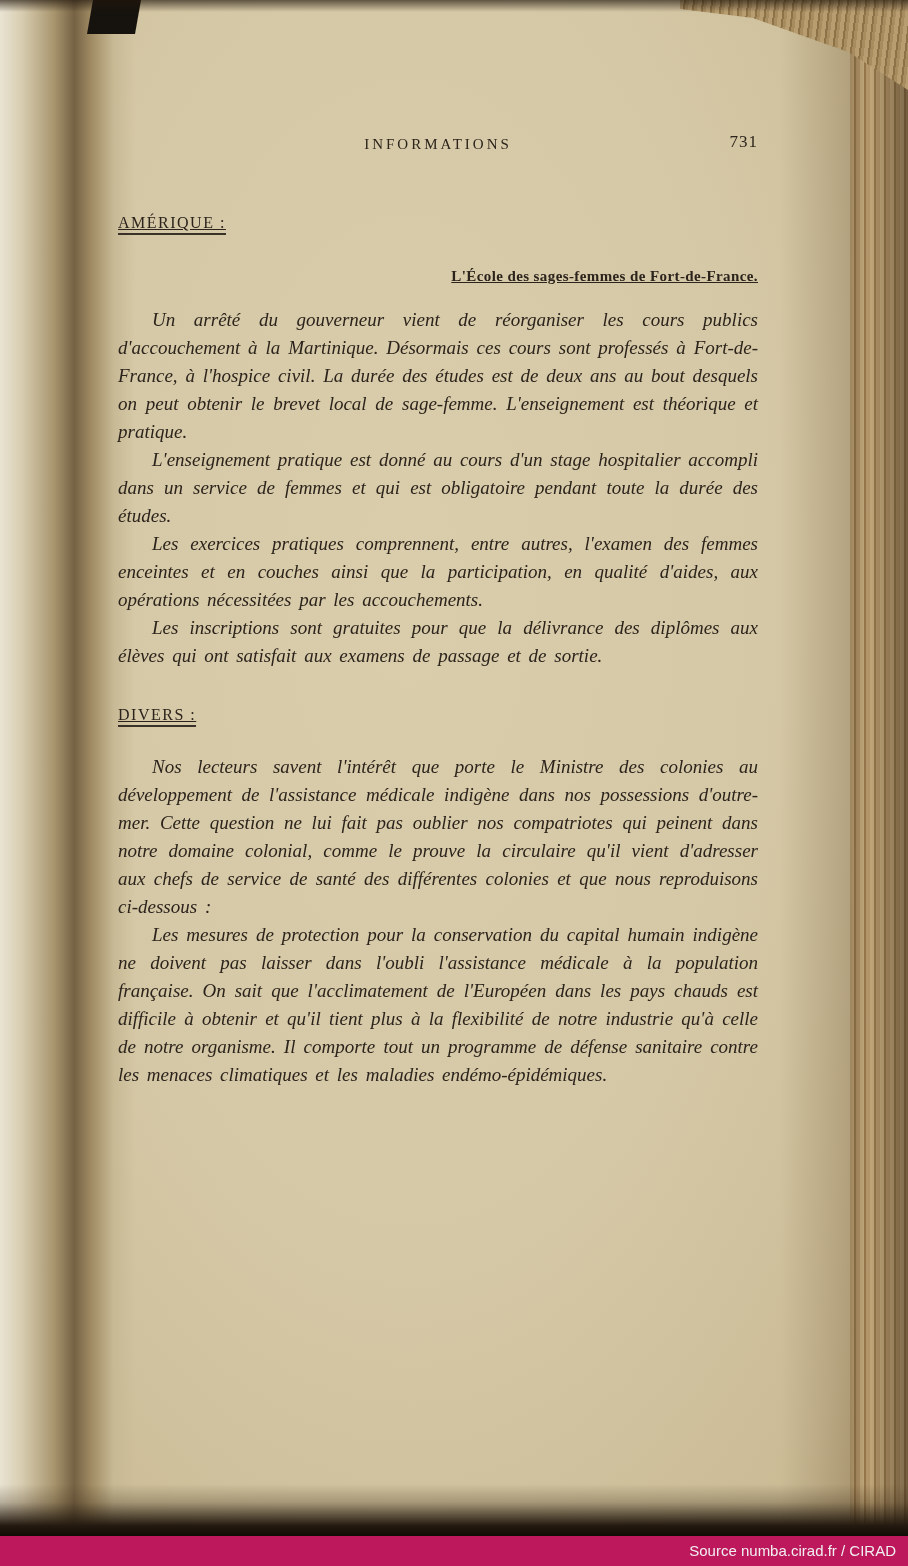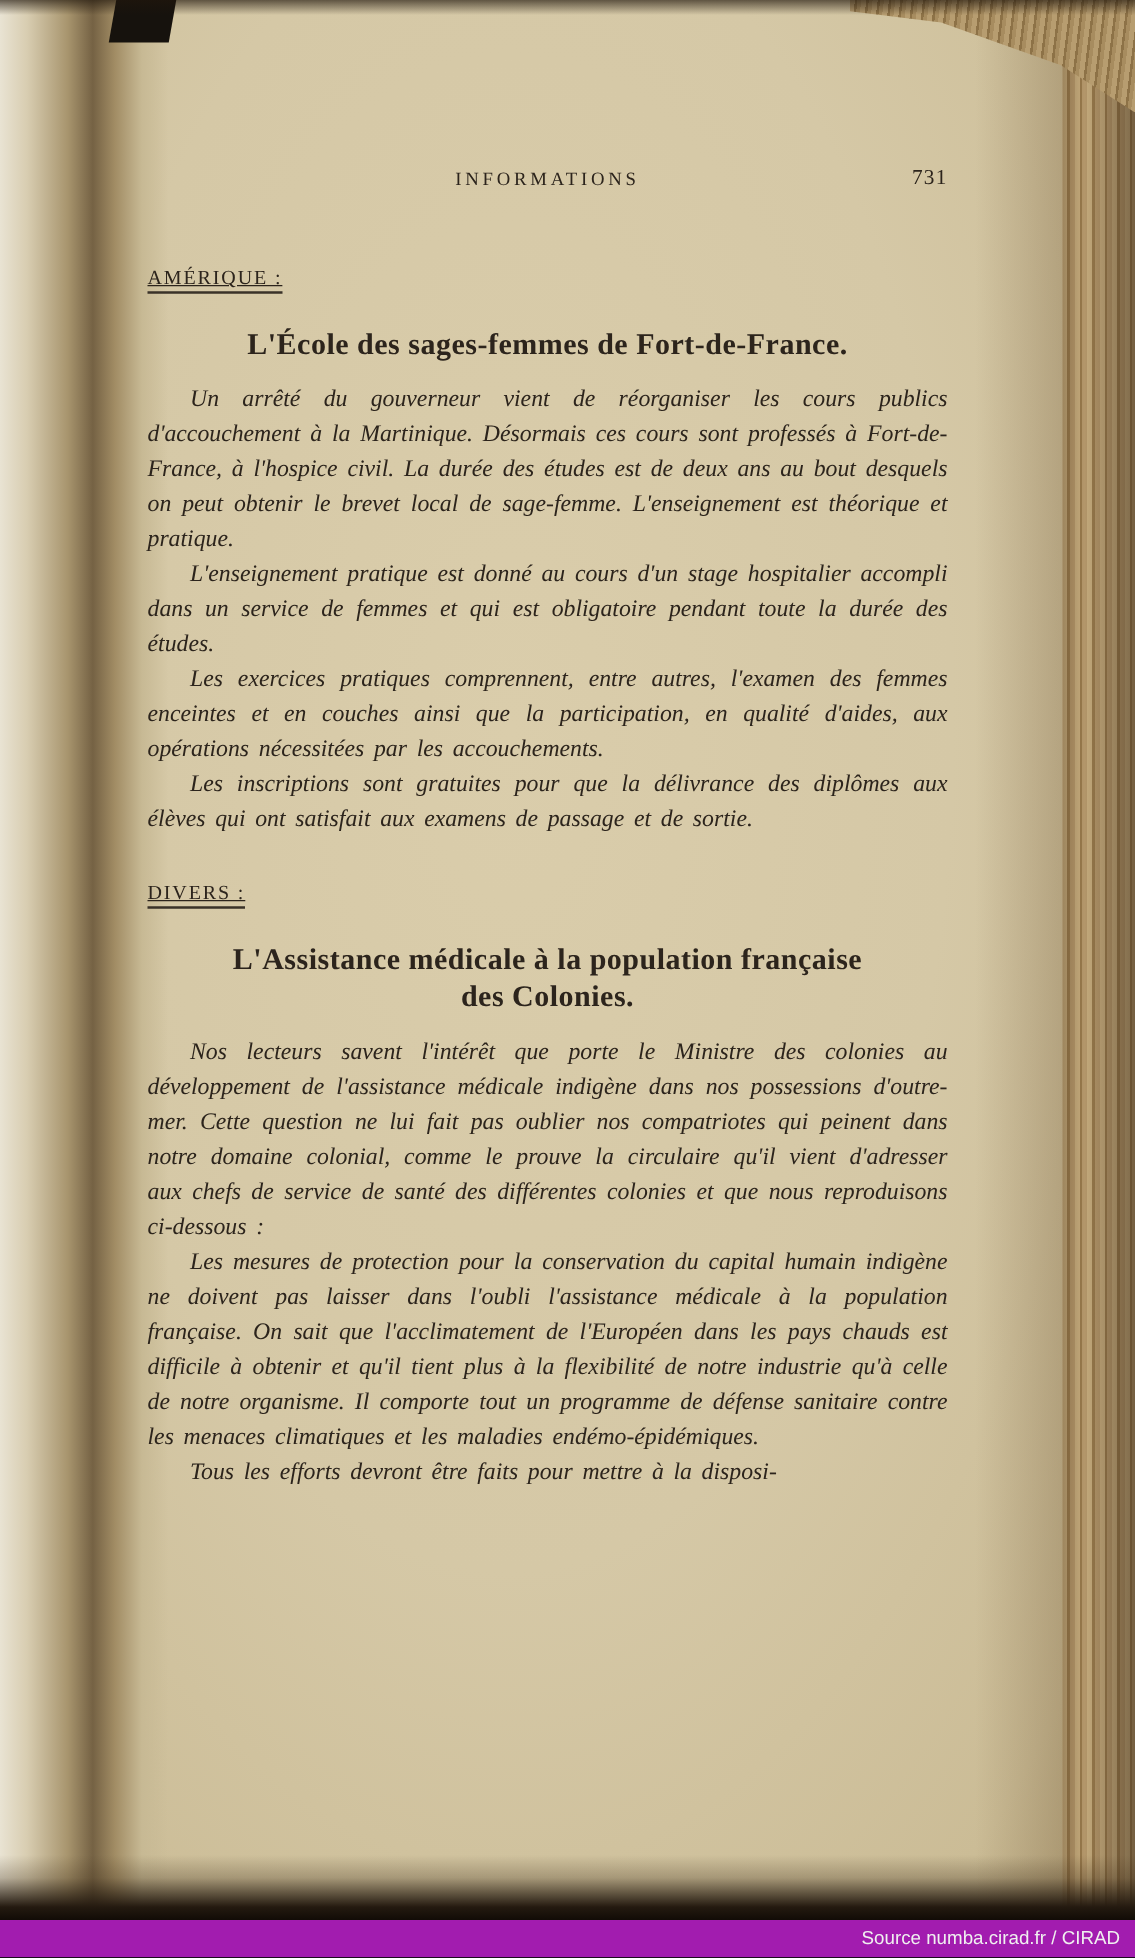--- a/index.html
+++ b/index.html
@@ -76,35 +76,35 @@
   .page-number {
     position:absolute; right:0; top:-4px;
     font-size:17px; letter-spacing:1px;text-align:right;
   }
 
   .section-label {
     display:inline-block; font-size:16px; letter-spacing:1.5px;
     border-bottom:2px solid #3a3228; padding-bottom:1px; margin-bottom:26px;text-decoration:underline;
   }
   .article-title {
-    font-size:24px; font-weight:bold; text-align:center;
-    letter-spacing:0.4px; line-height:30px; margin-bottom:15px;
+    font-size:15px; font-weight:bold; text-align:right;
+    letter-spacing:0.4px; line-height:30px; margin-bottom:15px;text-decoration:underline;
   }
   .title-line { display:block; }
 
   p.body {
     font-size:19px; line-height:28px; text-align:justify;
     text-indent:34px; word-spacing:3px;font-style:italic;
   }
   .section-divers { margin-top:36px; }
 
   
   .caption-bar {
     position:absolute; left:0; right:0; bottom:0; height:30px;
-    background:#a21caf; text-align:right;
+    background:#be185d; text-align:right;
   }
   .caption-text {
     display:inline-block; margin-right:12px; line-height:30px;
     font-family:"Liberation Sans","DejaVu Sans",sans-serif;
     font-size:15px; color:#f0f0f0;
   }
 </style>
 </head>
 <body>
 
@@ -132,27 +132,22 @@
           <span class="title-line">L'École des sages-femmes de Fort-de-France.</span>
         </h2>
         <p class="body">Un arrêté du gouverneur vient de réorganiser les cours publics d'accouchement à la Martinique. Désormais ces cours sont professés à Fort-de-France, à l'hospice civil. La durée des études est de deux ans au bout desquels on peut obtenir le brevet local de sage-femme. L'enseignement est théorique et pratique.</p>
         <p class="body">L'enseignement pratique est donné au cours d'un stage hospitalier accompli dans un service de femmes et qui est obligatoire pendant toute la durée des études.</p>
         <p class="body">Les exercices pratiques comprennent, entre autres, l'examen des femmes enceintes et en couches ainsi que la participation, en qualité d'aides, aux opérations nécessitées par les accouchements.</p>
         <p class="body">Les inscriptions sont gratuites pour que la délivrance des diplômes aux élèves qui ont satisfait aux examens de passage et de sortie.</p>
       </div>
 
       <div class="section section-divers">
         <div class="section-label">DIVERS :</div>
-        <h2 class="article-title">
-          <span class="title-line">L'Assistance médicale à la population française</span>
-          <span class="title-line">des Colonies.</span>
-        </h2>
         <p class="body">Nos lecteurs savent l'intérêt que porte le Ministre des colonies au développement de l'assistance médicale indigène dans nos possessions d'outre-mer. Cette question ne lui fait pas oublier nos compatriotes qui peinent dans notre domaine colonial, comme le prouve la circulaire qu'il vient d'adresser aux chefs de service de santé des différentes colonies et que nous reproduisons ci-dessous :</p>
         <p class="body">Les mesures de protection pour la conservation du capital humain indigène ne doivent pas laisser dans l'oubli l'assistance médicale à la population française. On sait que l'acclimatement de l'Européen dans les pays chauds est difficile à obtenir et qu'il tient plus à la flexibilité de notre industrie qu'à celle de notre organisme. Il comporte tout un programme de défense sanitaire contre les menaces climatiques et les maladies endémo-épidémiques.</p>
-        <p class="body">Tous les efforts devront être faits pour mettre à la disposi-</p>
       </div>
 
     </div>
 
     <div class="bottom-shade"></div>
   </div>
 
   <div class="caption-bar">
     <span class="caption-text">Source numba.cirad.fr / CIRAD</span>
   </div>

